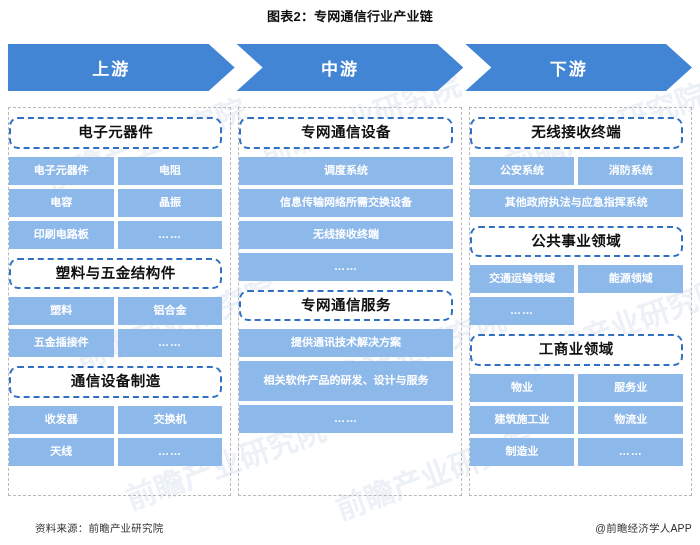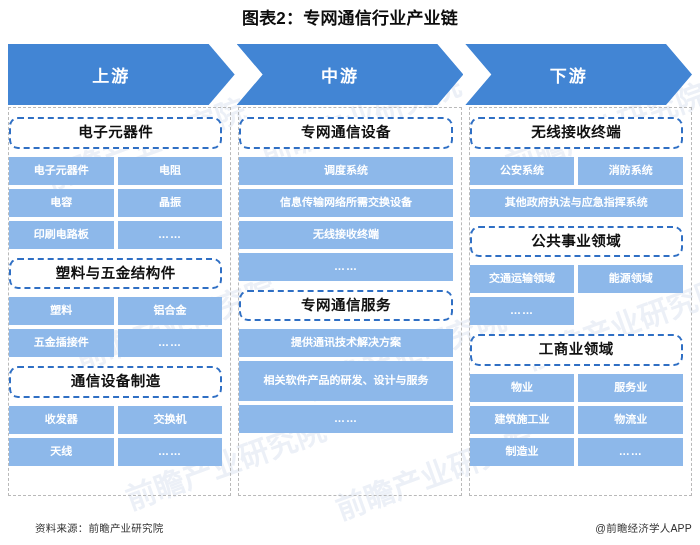--- a/index.html
+++ b/index.html
@@ -13,35 +13,35 @@
     background: #ffffff;
     font-family: "Liberation Sans", "DejaVu Sans", sans-serif;
     color: #1a1a1a;
     overflow: hidden;
     position: relative;
   }
 
   
   .chart-title {
     text-align: center;
-    font-size: 17px;
+    font-size: 13px;
     font-weight: bold;
     color: #0d0d0d;
     padding-top: 9px;
     letter-spacing: .2px;
     line-height: 1.2;
   }
 
   
   .banner {
     position: absolute;
     top: 44px;
     left: 8px;
     right: 8px;
-    height: 61px;
+    height: 47px;
     display: flex;
     gap: 20px;
   }
   .chevron {
     position: relative;
     flex: 1 1 0;
     background: #4285d4;
     color: #ffffff;
     font-size: 17px;
     font-weight: bold;

